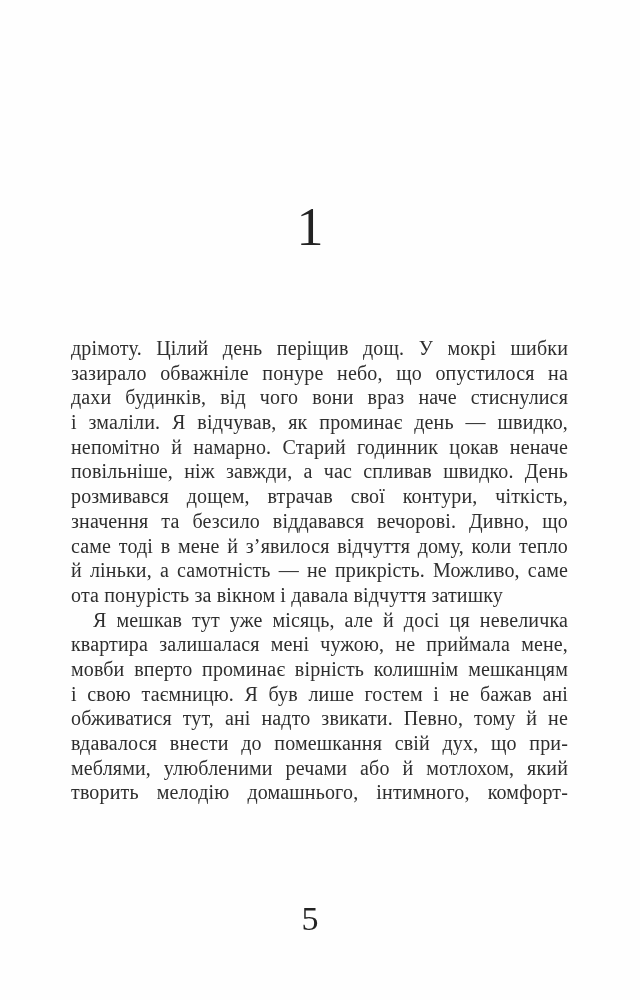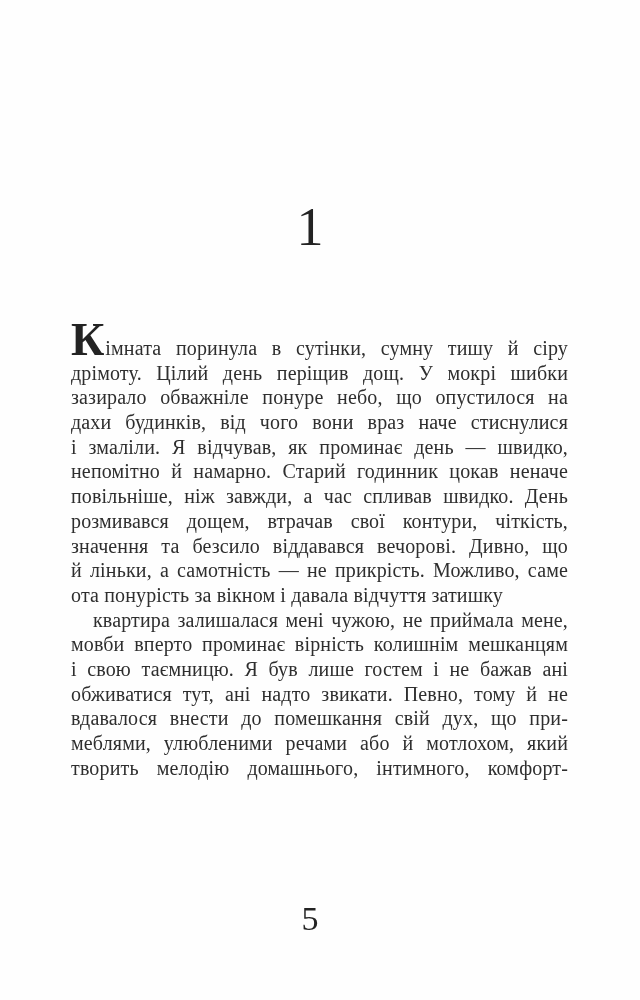--- a/index.html
+++ b/index.html
@@ -67,38 +67,37 @@
 </style>
 </head>
 <body>
 
 <div>
 
   <div class="chapter-number">1</div>
 
   <div class="text-block">
 
-    <div class="line">
-      <span class="dropcap">К</span><span>імната поринула в сутінки, сумну тишу й сіру</span>
-    </div>
 
     <div id="para1-list">
         <div class="line">дрімоту. Цілий день періщив дощ. У мокрі шибки</div>
         <div class="line">зазирало обважніле понуре небо, що опустилося на</div>
         <div class="line">дахи будинків, від чого вони враз наче стиснулися</div>
         <div class="line">і змаліли. Я відчував, як проминає день — швидко,</div>
         <div class="line">непомітно й намарно. Старий годинник цокав неначе</div>
         <div class="line">повільніше, ніж завжди, а час спливав швидко. День</div>
         <div class="line">розмивався дощем, втрачав свої контури, чіткість,</div>
         <div class="line">значення та безсило віддавався вечорові. Дивно, що</div>
+        <div class="line">саме тоді в мене й з’явилося відчуття дому, коли тепло</div>
         <div class="line">й ліньки, а самотність — не прикрість. Можливо, саме</div>
         <div class="line">ота понурість за вікном і давала відчуття затишку</div>
       </div>
 
     <div id="para2-list">
+        <div class="line">Я мешкав тут уже місяць, але й досі ця невеличка</div>
         <div class="line">квартира залишалася мені чужою, не приймала мене,</div>
         <div class="line">мовби вперто проминає вірність колишнім мешканцям</div>
         <div class="line">і свою таємницю. Я був лише гостем і не бажав ані</div>
         <div class="line">обживатися тут, ані надто звикати. Певно, тому й не</div>
         <div class="line">вдавалося внести до помешкання свій дух, що при-</div>
         <div class="line">меблями, улюбленими речами або й мотлохом, який</div>
         <div class="line">творить мелодію домашнього, інтимного, комфорт-</div>
       </div>
 
   </div>

